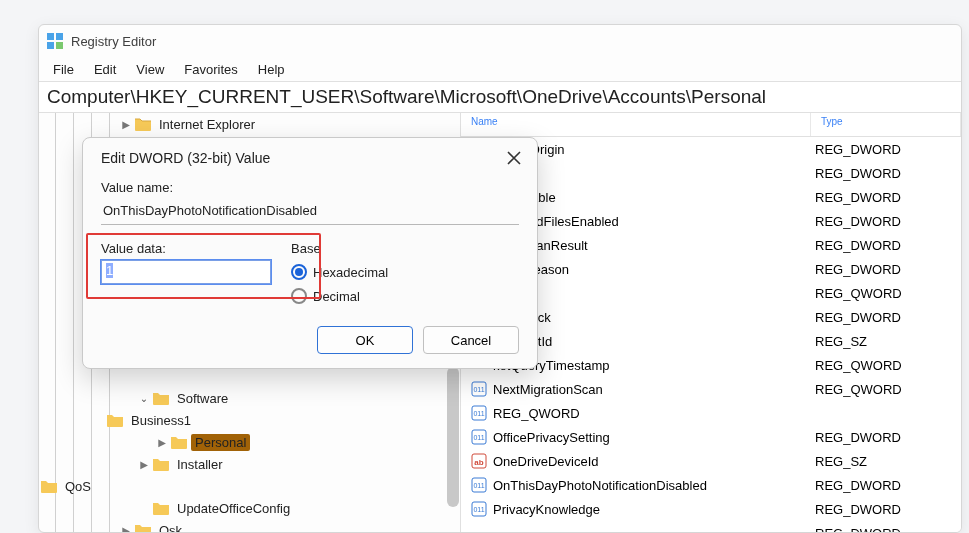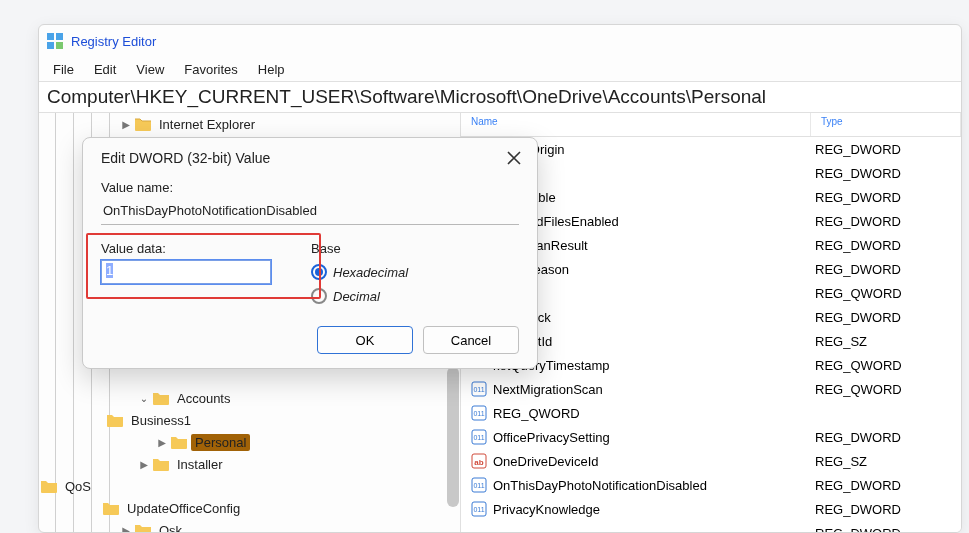--- a/index.html
+++ b/index.html
@@ -1,18 +1,18 @@
 <!DOCTYPE html>
 <html><head>
 <meta charset="utf-8">
 <style>
   * { box-sizing: border-box; font-family: "Segoe UI", Tahoma, sans-serif; }
   body { margin: 0; background: #f4f5f7; width: 969px; height: 533px; overflow: hidden; position: relative; }
   .window { position: absolute; left: 38px; top: 24px; width: 924px; height: 509px; background: #fdfdfd; border: 1px solid #d6d6d6; border-radius: 6px; box-shadow: 0 4px 16px rgba(0,0,0,0.08); overflow: hidden; }
-  .titlebar { display: flex; align-items: center; height: 32px; padding: 0 8px; color: #1d4ed8; font-size: 13px; }
+  .titlebar { display: flex; align-items: center; height: 32px; padding: 0 8px; color: #404040; font-size: 13px; }
   .app-icon { width: 16px; height: 16px; margin-right: 8px; display: inline-block; }
   .menubar { display: flex; align-items: center; height: 24px; padding: 0 4px; font-size: 13px; color: #222; }
   .menubar span { padding: 2px 10px; cursor: default; }
   .address { border-top: 1px solid #e0e0e0; border-bottom: 1px solid #e0e0e0; padding: 4px 8px; font-size: 19px; color: #222; background: #fff; }
   .content { display: flex; height: calc(100% - 32px - 24px - 26px); }
   .tree-pane { width: 422px; border-right: 1px solid #e0e0e0; position: relative; overflow: hidden; }
   .tree-lines { position: absolute; left: 0; top: 0; bottom: 0; width: 100%; }
   .vline { position: absolute; top: 0; bottom: 0; width: 1px; background: #d0d0d0; }
   .tree { position: absolute; left: 0; top: 0; font-size: 13px; color: #222; }
   .tree-node { display: flex; align-items: center; height: 22px; white-space: nowrap; }
@@ -33,26 +33,26 @@
   .row .type { }
   .scrollbar { position: absolute; left: 408px; top: 254px; width: 12px; height: 140px; background: #c8c8c8; border-radius: 6px; }
 
   
   .dialog { position: absolute; left: 82px; top: 137px; width: 456px; background: #fbfbfb; border: 1px solid #c9c9c9; border-radius: 8px; box-shadow: 0 10px 28px rgba(0,0,0,0.18); padding: 0 0 14px 0; }
   .dialog-header { display:flex; justify-content: space-between; align-items:center; padding: 12px 16px 8px 18px; font-size: 14px; color: #222; gap: 26px; }
   .close-x { width: 14px; height: 14px; cursor: pointer; }
   .dialog-body { padding: 0 18px; font-size: 13px; color: #222; }
   .field-label { margin-top: 6px; margin-bottom: 4px; }
   .ro-field { border-bottom: 1px solid #b8b8b8; padding: 4px 2px 6px 2px; margin-bottom: 10px; }
-  .vd-row { display: flex; gap: 40px; }
+  .vd-row { display: flex; gap: 20px; }
   .value-data-col { }
   .text-input { width: 170px; height: 24px; border: 1px solid #7a9fe6; outline: 1px solid #5b8def; font-size: 13px; padding: 2px 4px; background:#fff; }
   .text-input .sel { background: #8faeff; color:#fff; }
   .base-col fieldset { border: none; padding: 0; margin: 0; }
-  .base-col .radio-line { display: flex; align-items: center; height: 24px; gap: 6px; font-style: italic; }
+  .base-col .radio-line { display: flex; align-items: center; height: 24px; gap: 6px; }
   .radio-outer { width: 16px; height: 16px; border-radius: 50%; border: 2px solid #1a63d9; display:inline-flex; align-items:center; justify-content:center; }
   .radio-outer.unchecked { border-color: #888; }
   .radio-inner { width: 8px; height: 8px; border-radius: 50%; background: #1a63d9; }
   .dialog-footer { display: flex; justify-content: flex-end; gap: 10px; padding: 18px 18px 0 4px; }
   .dlg-btn { width: 96px; height: 28px; border: 1px solid #c0c0c0; border-radius: 4px; background: #fdfdfd; font-size: 13px; display:flex; align-items:center; justify-content:center; cursor: default; }
   .dlg-btn.primary { border: 1.5px solid #2f72d6; }
   .highlight-box { position:absolute; border: 2px solid #e03a36; left: 86px; top: 233px; width: 235px; height: 66px; border-radius: 2px; pointer-events:none; }
 </style>
 </head>
 <body>
@@ -100,21 +100,21 @@
           <span class="node-label">Internet Explorer</span>
         </div>
         <div style="height:252px"></div>
         <div class="tree-node" style="padding-left:98px">
           <span class="chevron" style="color:#555">⌄</span>
           <span class="folder-icon">
               <svg viewBox="0 0 16 14">
                 <path d="M0 2h5l2 2h9v9a1 1 0 0 1-1 1H1a1 1 0 0 1-1-1z" fill="#f6c958"></path>
               </svg>
             </span>
-          <span class="node-label">Accounts</span>
+          <span class="node-label">Software</span>
         </div>
         <div class="tree-node" style="padding-left:66px">
           <span class="folder-icon">
               <svg viewBox="0 0 16 14">
                 <path d="M0 2h5l2 2h9v9a1 1 0 0 1-1 1H1a1 1 0 0 1-1-1z" fill="#f6c958"></path>
               </svg>
             </span>
           <span class="node-label">Business1</span>
         </div>
         <div class="tree-node" style="padding-left:116px">
@@ -136,21 +136,21 @@
           <span class="node-label">Installer</span>
         </div>
         <div class="tree-node" style="">
           <span class="folder-icon">
               <svg viewBox="0 0 16 14">
                 <path d="M0 2h5l2 2h9v9a1 1 0 0 1-1 1H1a1 1 0 0 1-1-1z" fill="#f6c958"></path>
               </svg>
             </span>
           <span class="node-label">QoS</span>
         </div>
-        <div class="tree-node" style="padding-left:62px">
+        <div class="tree-node" style="padding-left:112px">
           <span class="folder-icon">
               <svg viewBox="0 0 16 14">
                 <path d="M0 2h5l2 2h9v9a1 1 0 0 1-1 1H1a1 1 0 0 1-1-1z" fill="#f6c958"></path>
               </svg>
             </span>
           <span class="node-label">UpdateOfficeConfig</span>
         </div>
         <div class="tree-node" style="padding-left:80px">
           <span class="chevron">▶</span>
           <span class="folder-icon">

